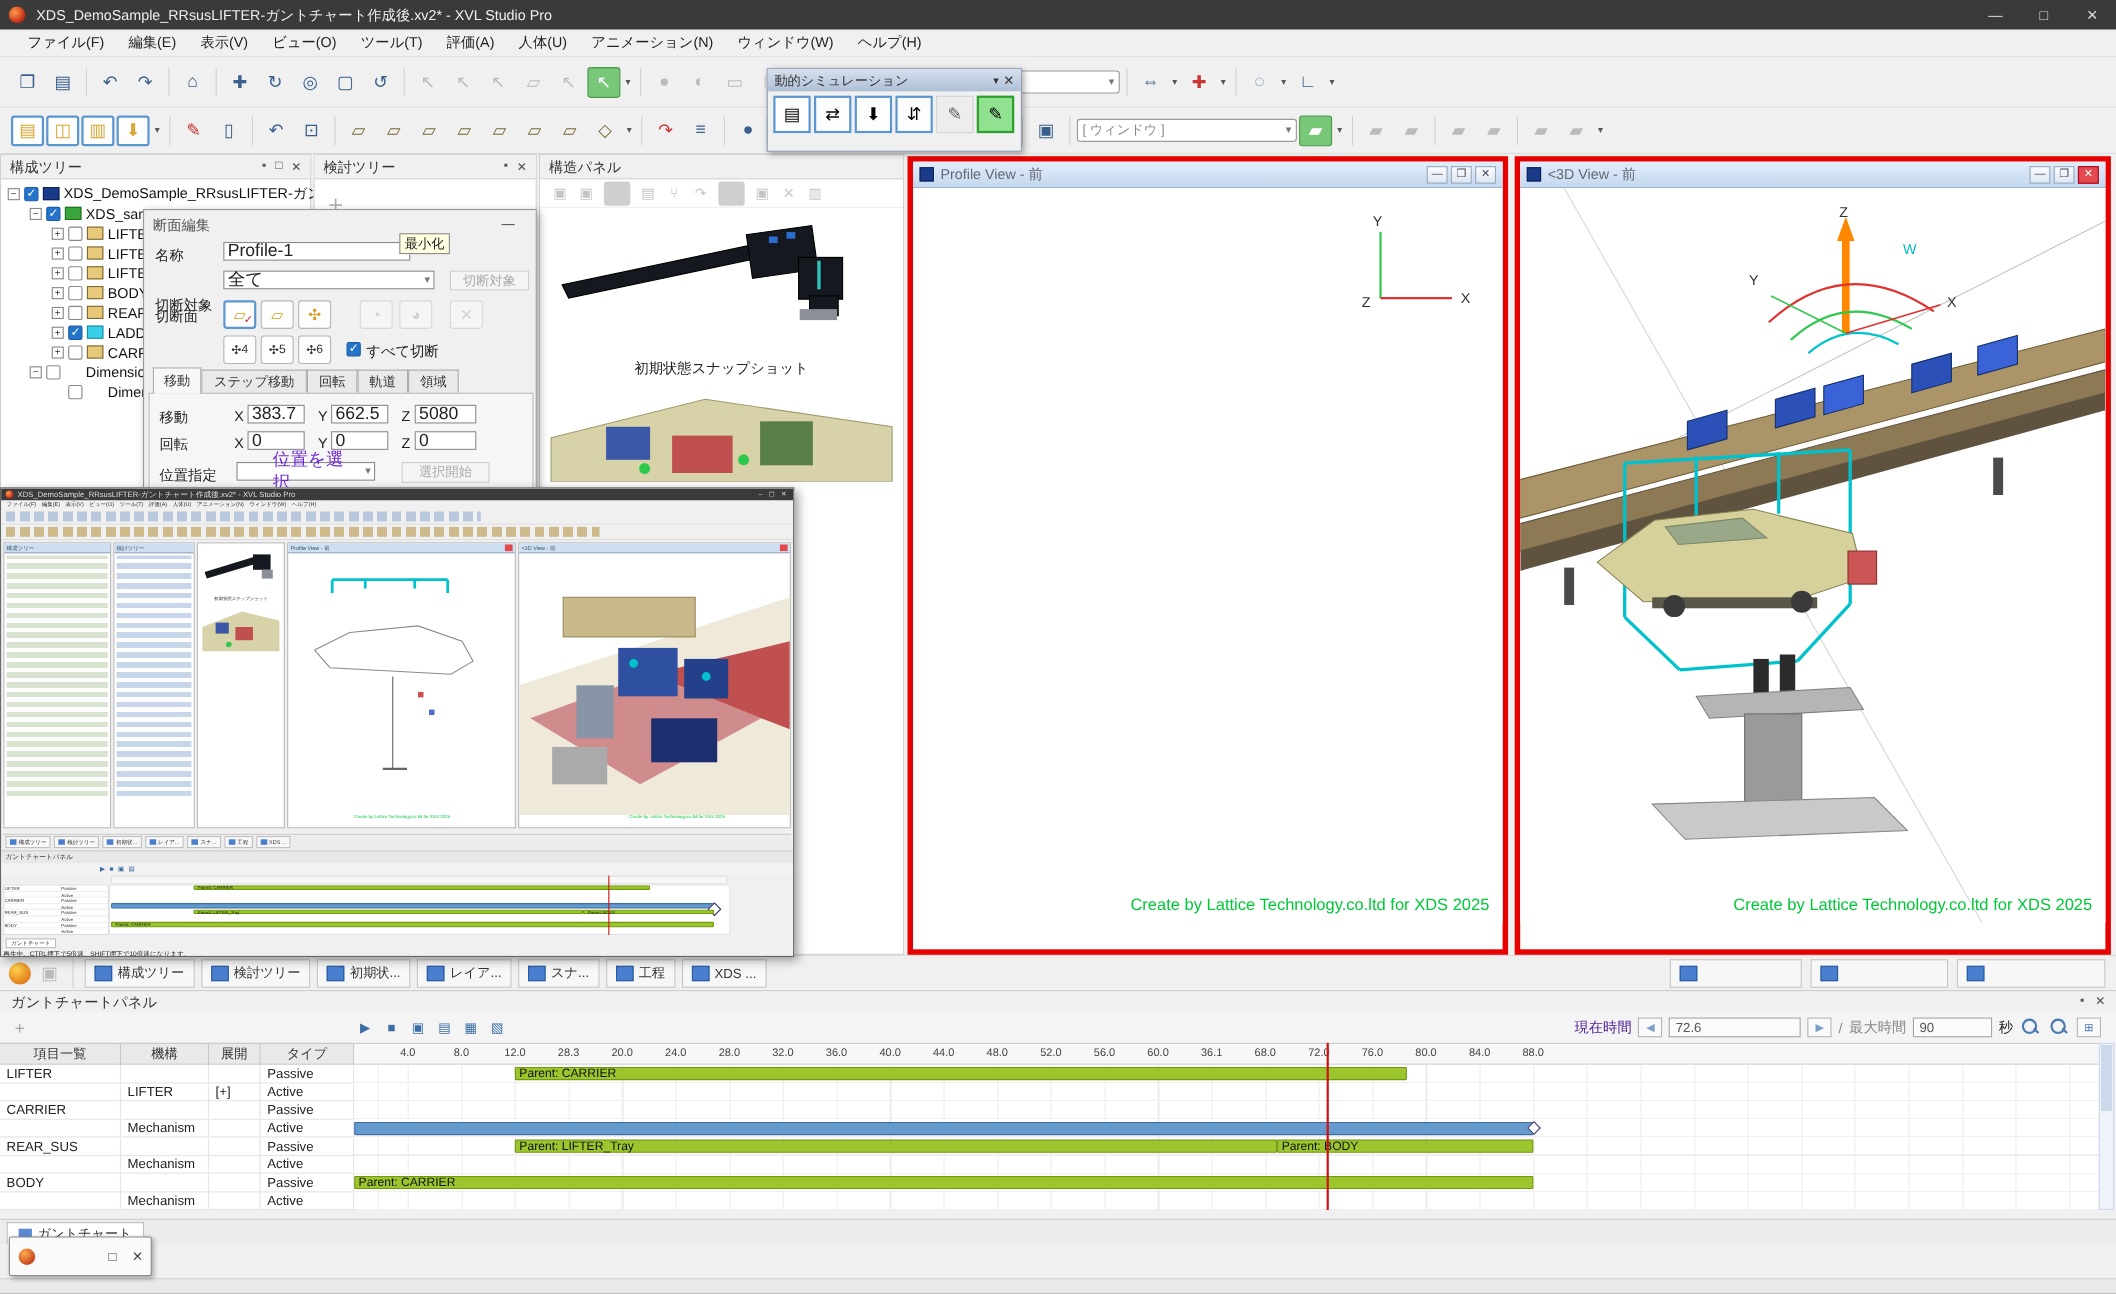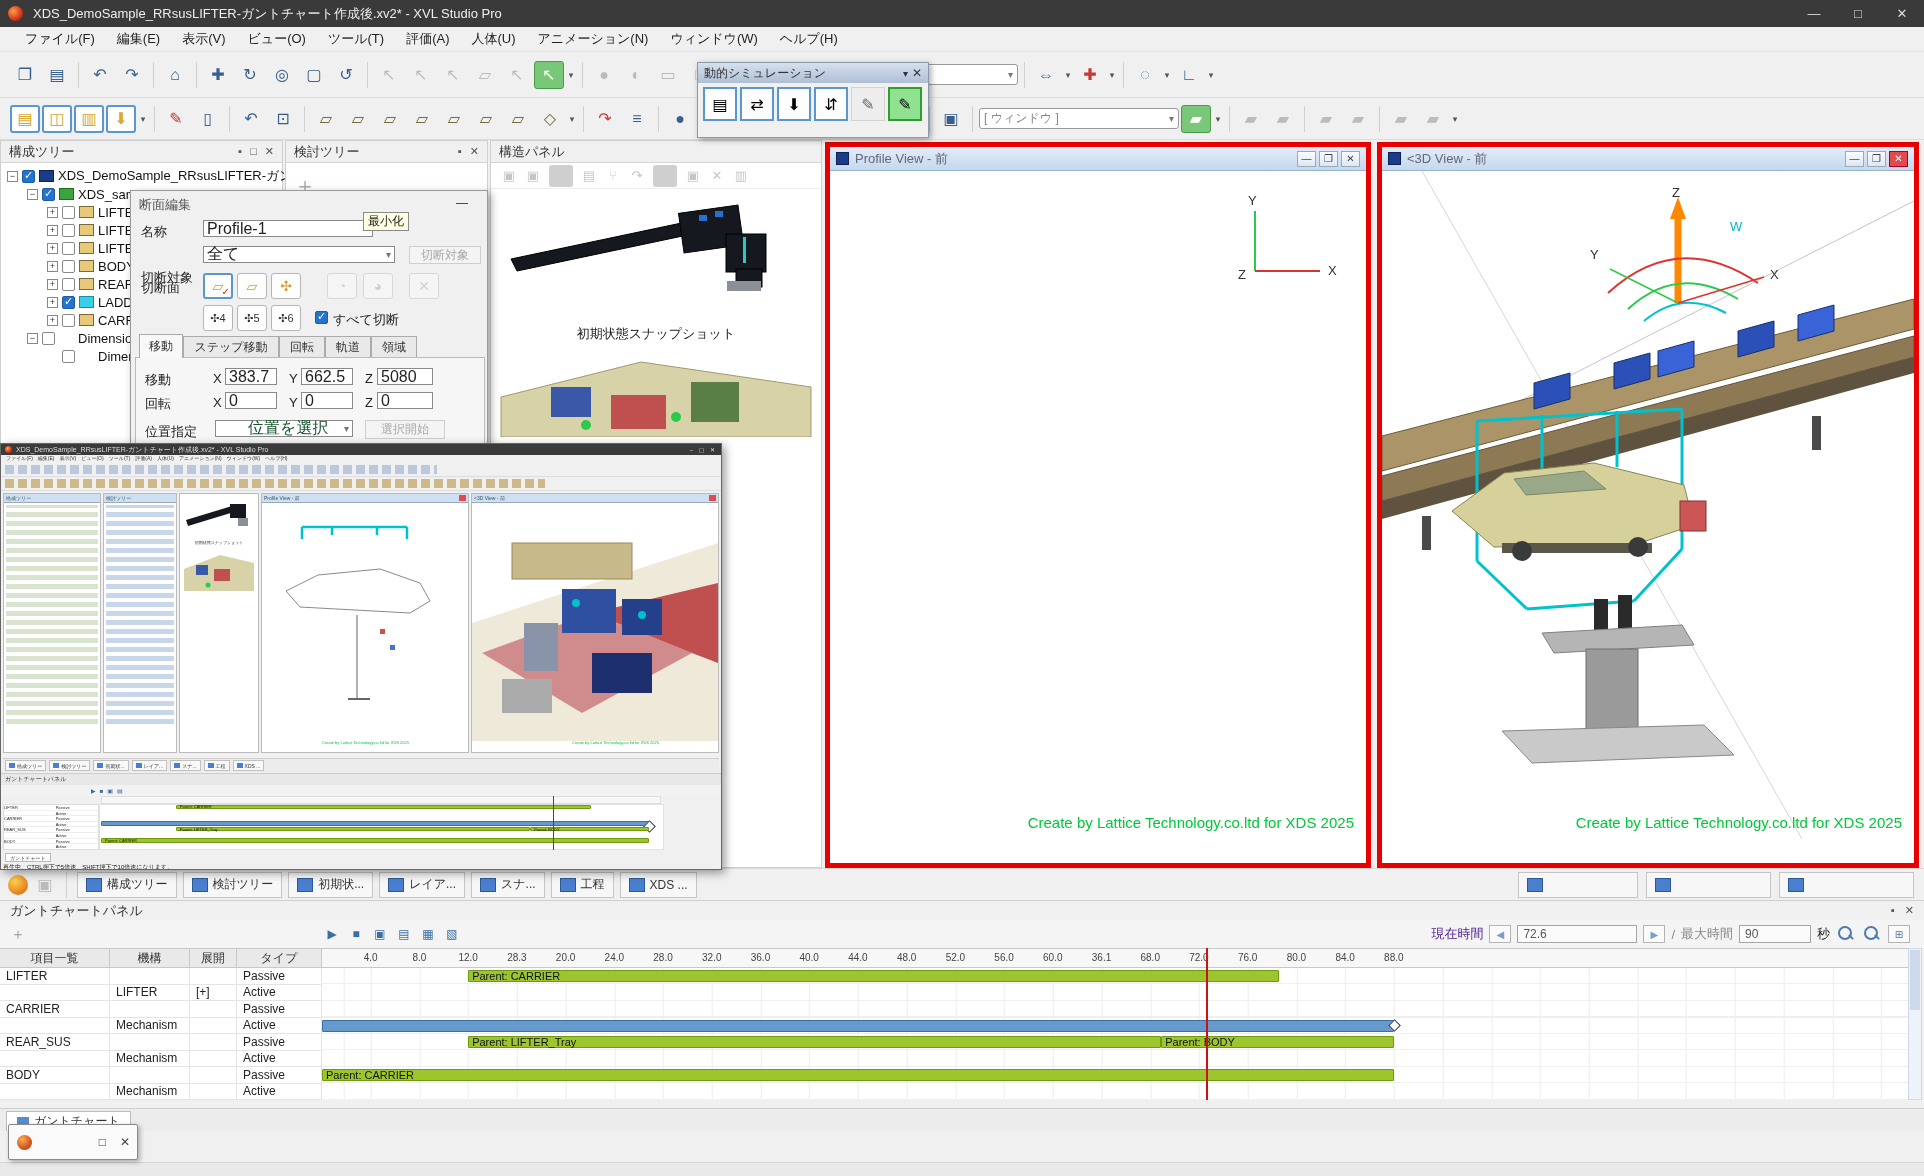--- a/index.html
+++ b/index.html
@@ -563,21 +563,21 @@
     <span class="lab" style="left:234px;top:180px;z-index:2;">Z</span>
     <div class="inp" style="left:246px;top:177px;width:56px;z-index:2;">5080</div>
     <div class="lab" style="left:14px;top:204px;z-index:2;">回転</div>
     <span class="lab" style="left:82px;top:204px;z-index:2;">X</span>
     <div class="inp" style="left:94px;top:201px;width:52px;z-index:2;">0</div>
     <span class="lab" style="left:158px;top:204px;z-index:2;">Y</span>
     <div class="inp" style="left:170px;top:201px;width:52px;z-index:2;">0</div>
     <span class="lab" style="left:234px;top:204px;z-index:2;">Z</span>
     <div class="inp" style="left:246px;top:201px;width:56px;z-index:2;">0</div>
     <div class="lab" style="left:14px;top:232px;z-index:2;">位置指定</div>
-    <div class="inp combo" style="left:84px;top:229px;width:138px;color:#14532d;z-index:2;padding-left:32px;">位置を選択</div>
+    <div class="inp combo" style="left:84px;top:229px;width:126px;color:#6d28d9;z-index:2;padding-left:32px;">位置を選択</div>
     <div class="btn g" style="left:234px;top:229px;width:80px;height:19px;z-index:2;">選択開始</div>
   </div>
   <div id="tooltip" class="abs">最小化</div>
 
   <div id="mini" class="abs">
     <div class="mtitle">
         <div style="width:7px;height:7px;border-radius:50%;background:radial-gradient(circle at 35% 35%,#ff9a4d,#c42a12 70%);"></div>
       <span>XDS_DemoSample_RRsusLIFTER-ガントチャート作成後.xv2* - XVL Studio Pro</span>
       <span class="mx">– ▢ ✕</span>
     </div>

